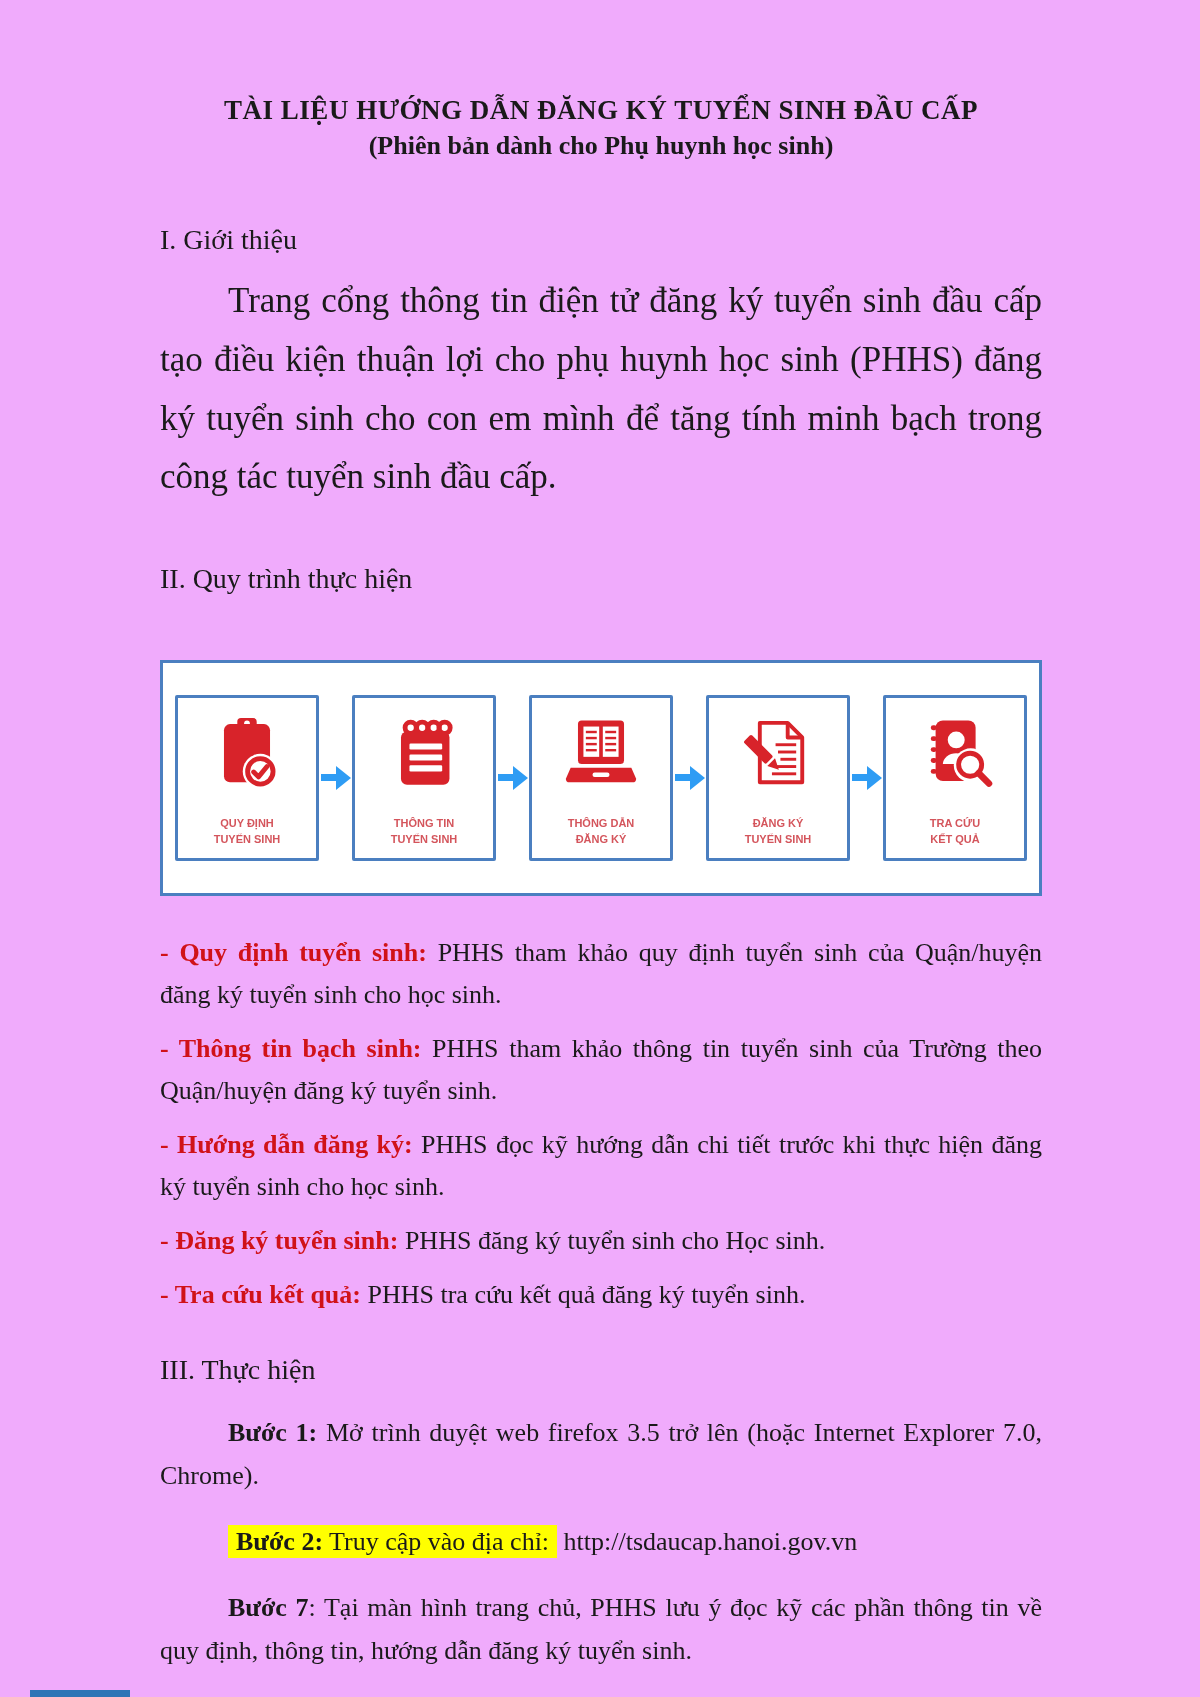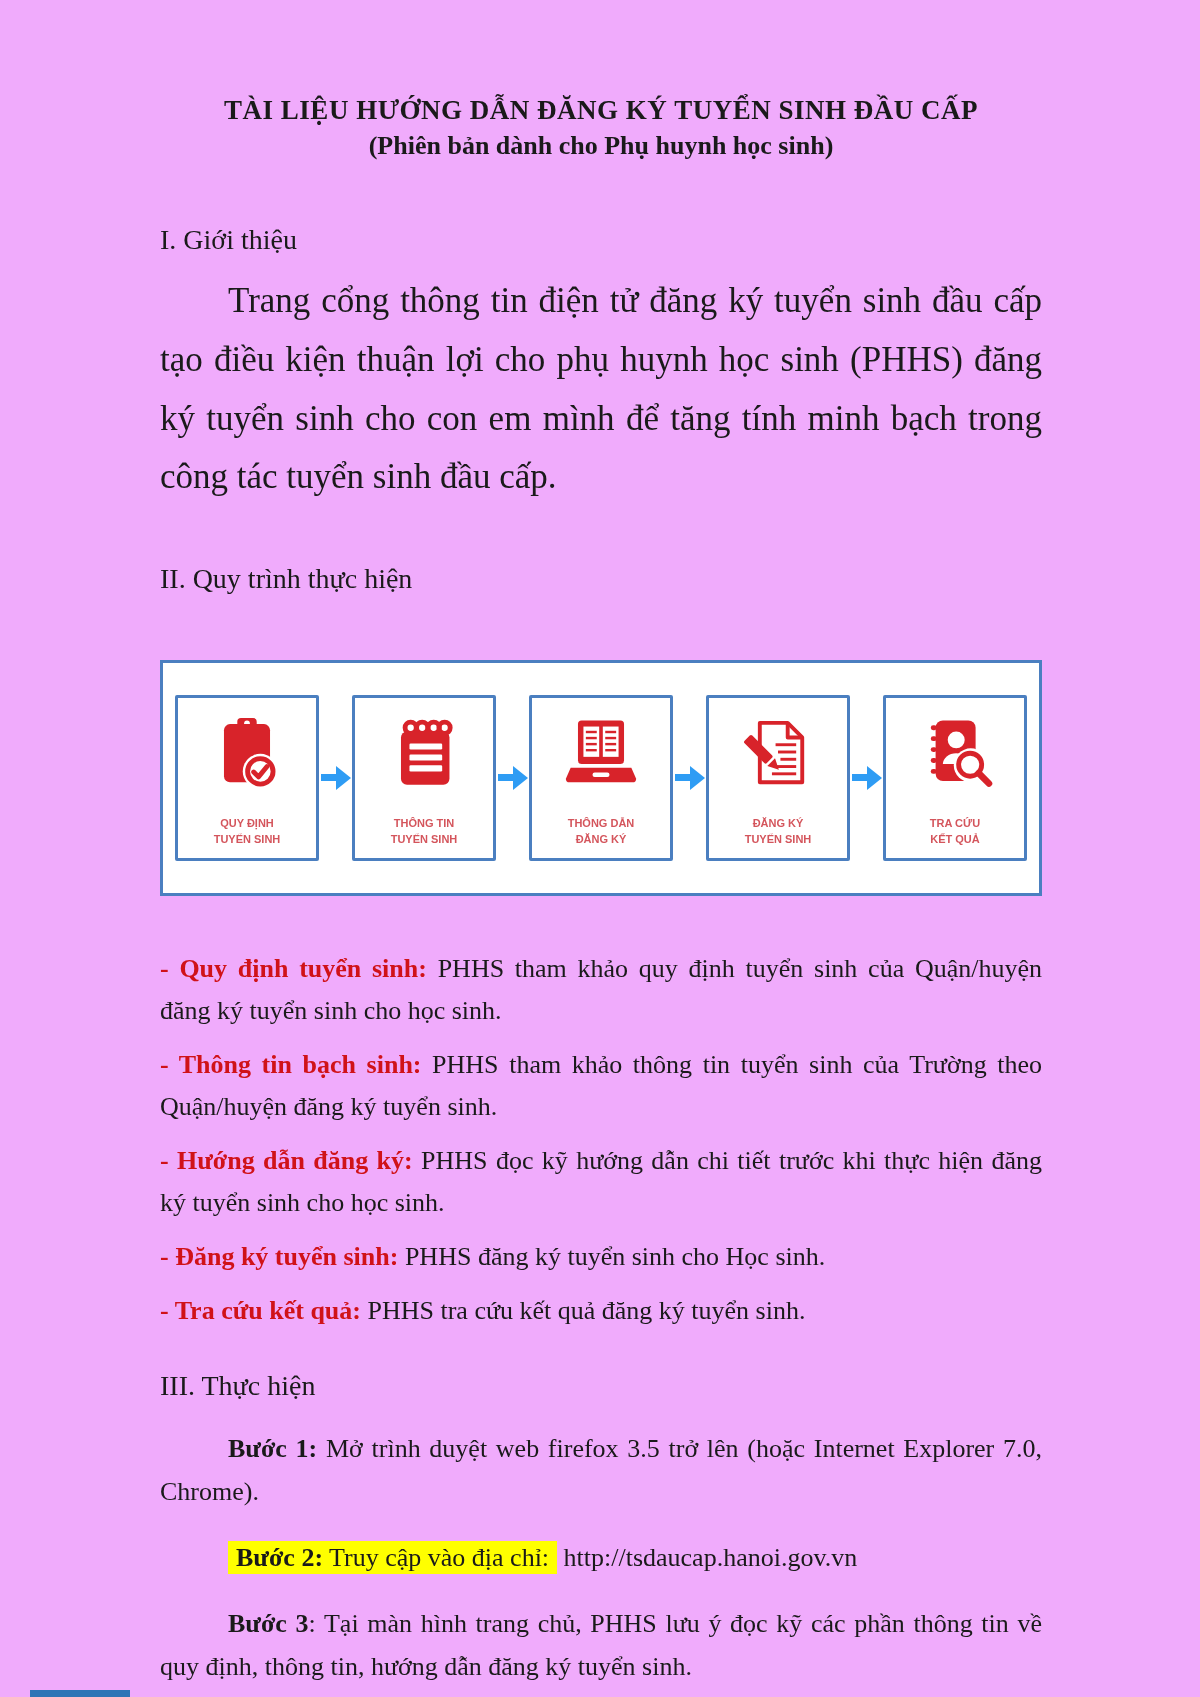--- a/index.html
+++ b/index.html
@@ -24,21 +24,21 @@
   .flow-box .icon{flex:none;}
   .flow-label{margin-top:auto;padding-bottom:10px;text-align:center;
               font-family:"Liberation Sans","DejaVu Sans",sans-serif;
               font-size:11px;font-weight:600;color:#d4555c;line-height:1.5;}
   .flow-arrow{flex:1 1 auto;display:flex;align-items:center;justify-content:center;}
   .arrow-shape{display:flex;align-items:center;}
   .arrow-shape .bar{width:15px;height:7px;background:#2e9cf4;}
   .arrow-shape .head{width:0;height:0;border-left:15px solid #2e9cf4;
                      border-top:12px solid transparent;border-bottom:12px solid transparent;}
   
-  .bullets{margin-top:52px;}
+  .bullets{margin-top:36px;}
   .bullet{font-size:26px;line-height:1.62;text-align:justify;margin:0 0 12px 0;}
   .bullet .lead{color:#d01218;font-weight:bold;}
   
   .step{font-size:26px;line-height:1.68;text-align:justify;text-indent:68px;margin:22px 0 0 0;}
   .step .b{font-weight:bold;}
   mark.hl{background:#ffff00;color:inherit;padding:2px 8px;}
   
   .next-strip{position:absolute;left:30px;bottom:0;width:100px;height:7px;background:#2e75b6;}
   .icon svg{display:block;}
 </style>
@@ -202,17 +202,17 @@
     <p class="bullet"><strong class="lead">- Đăng ký tuyển sinh:</strong><span> PHHS đăng ký tuyển sinh cho Học sinh.</span></p>
     <p class="bullet"><strong class="lead">- Tra cứu kết quả:</strong><span> PHHS tra cứu kết quả đăng ký tuyển sinh.</span></p>
   </div>
 
   <div class="sec-heading" id="h-execute">III. Thực hiện</div>
 
   <p class="step"><span class="b">Bước 1:</span><span> Mở trình duyệt web firefox 3.5 trở lên (hoặc Internet Explorer 7.0, Chrome).</span></p>
 
   <p class="step"><mark class="hl"><span class="b">Bước 2:</span><span> Truy cập vào địa chỉ:</span></mark><span> http://tsdaucap.hanoi.gov.vn</span></p>
 
-  <p class="step"><span class="b">Bước 3</span><span>: Tại màn hình trang chủ, PHHS lưu ý đọc kỹ các phần thông tin về quy định, thông tin, hướng dẫn đăng ký tuyển sinh.</span></p>
+  <p class="step"><span class="b">Bước 7</span><span>: Tại màn hình trang chủ, PHHS lưu ý đọc kỹ các phần thông tin về quy định, thông tin, hướng dẫn đăng ký tuyển sinh.</span></p>
 
   <div class="next-strip"></div>
 
 </div>
 
 </body></html>

